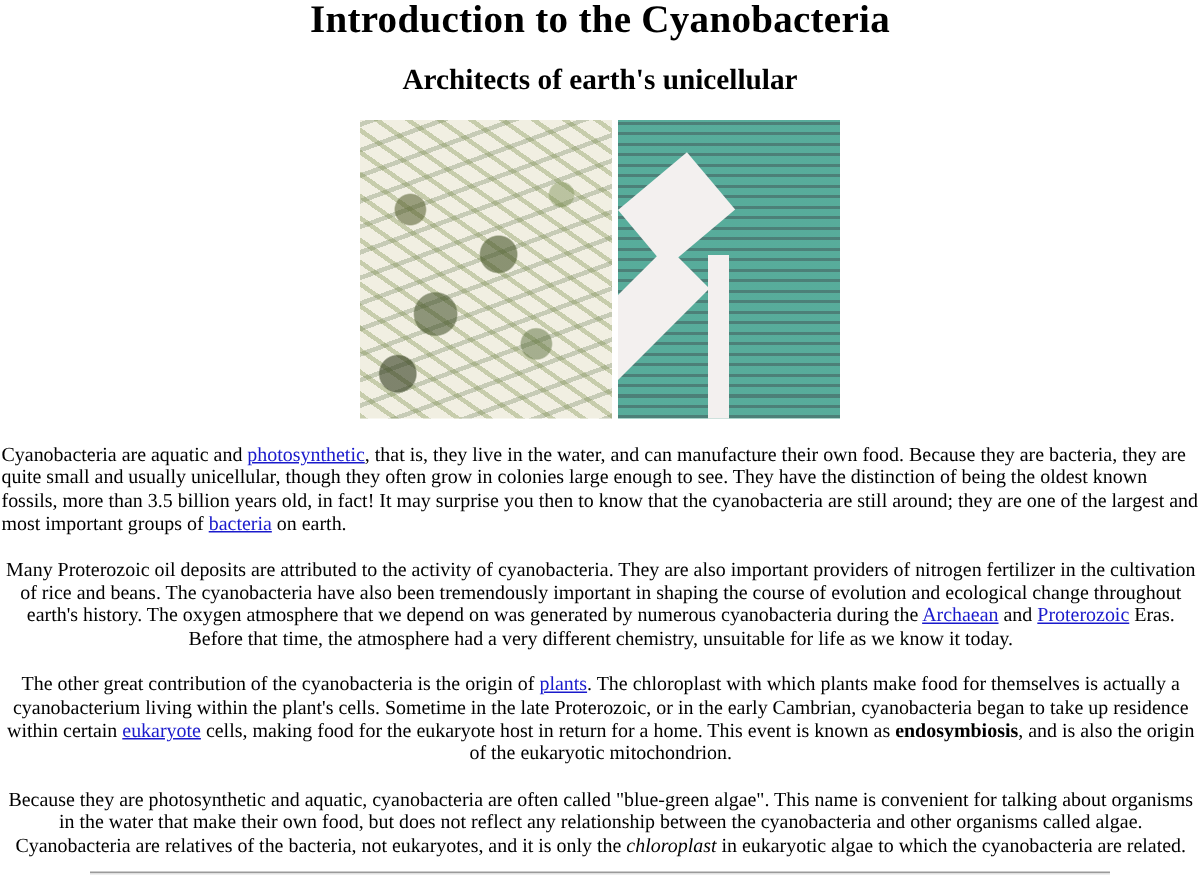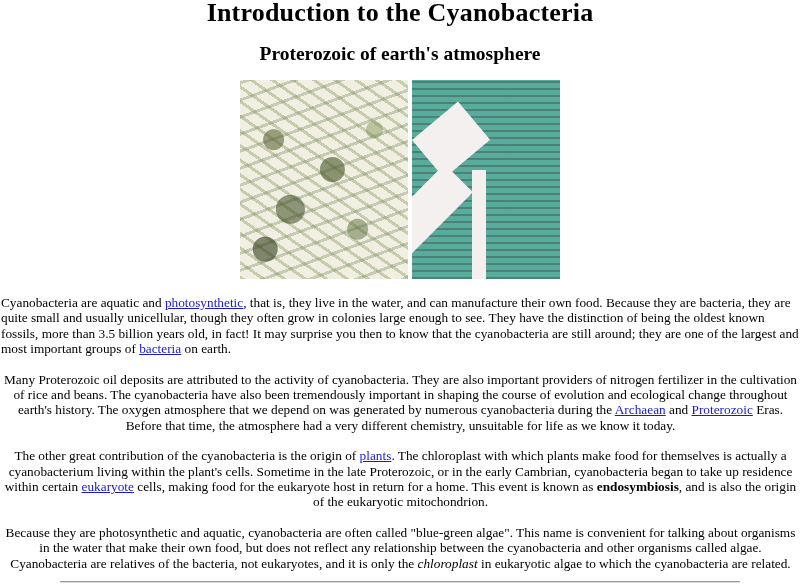--- a/index.html
+++ b/index.html
@@ -111,21 +111,21 @@
       border-top: 1px solid #9a9a9a;
       border-bottom: 1px solid #e0e0e0;
       height: 0;
     }
   </style>
 </head>
 <body>
 
 <div class="page">
   <h1>Introduction to the Cyanobacteria</h1>
-  <h2>Proterozoic of earth's atmosphere</h2>
+  <h2>Architects of earth's unicellular</h2>
 
   <div class="figure">
     <div class="photo photo-left"></div>
     <div class="photo photo-right">
       <div class="strip-light"></div>
     </div>
   </div>
 
   <p class="p1"><span>Cyanobacteria are aquatic and </span><a href="#">photosynthetic</a><span>, that is, they live in the water, and can manufacture their own food. Because they are bacteria, they are quite small and usually unicellular, though they often grow in colonies large enough to see. They have the distinction of being the oldest known fossils, more than 3.5 billion years old, in fact! It may surprise you then to know that the cyanobacteria are still around; they are one of the largest and most important groups of </span><a href="#">bacteria</a><span> on earth.</span></p>
 

